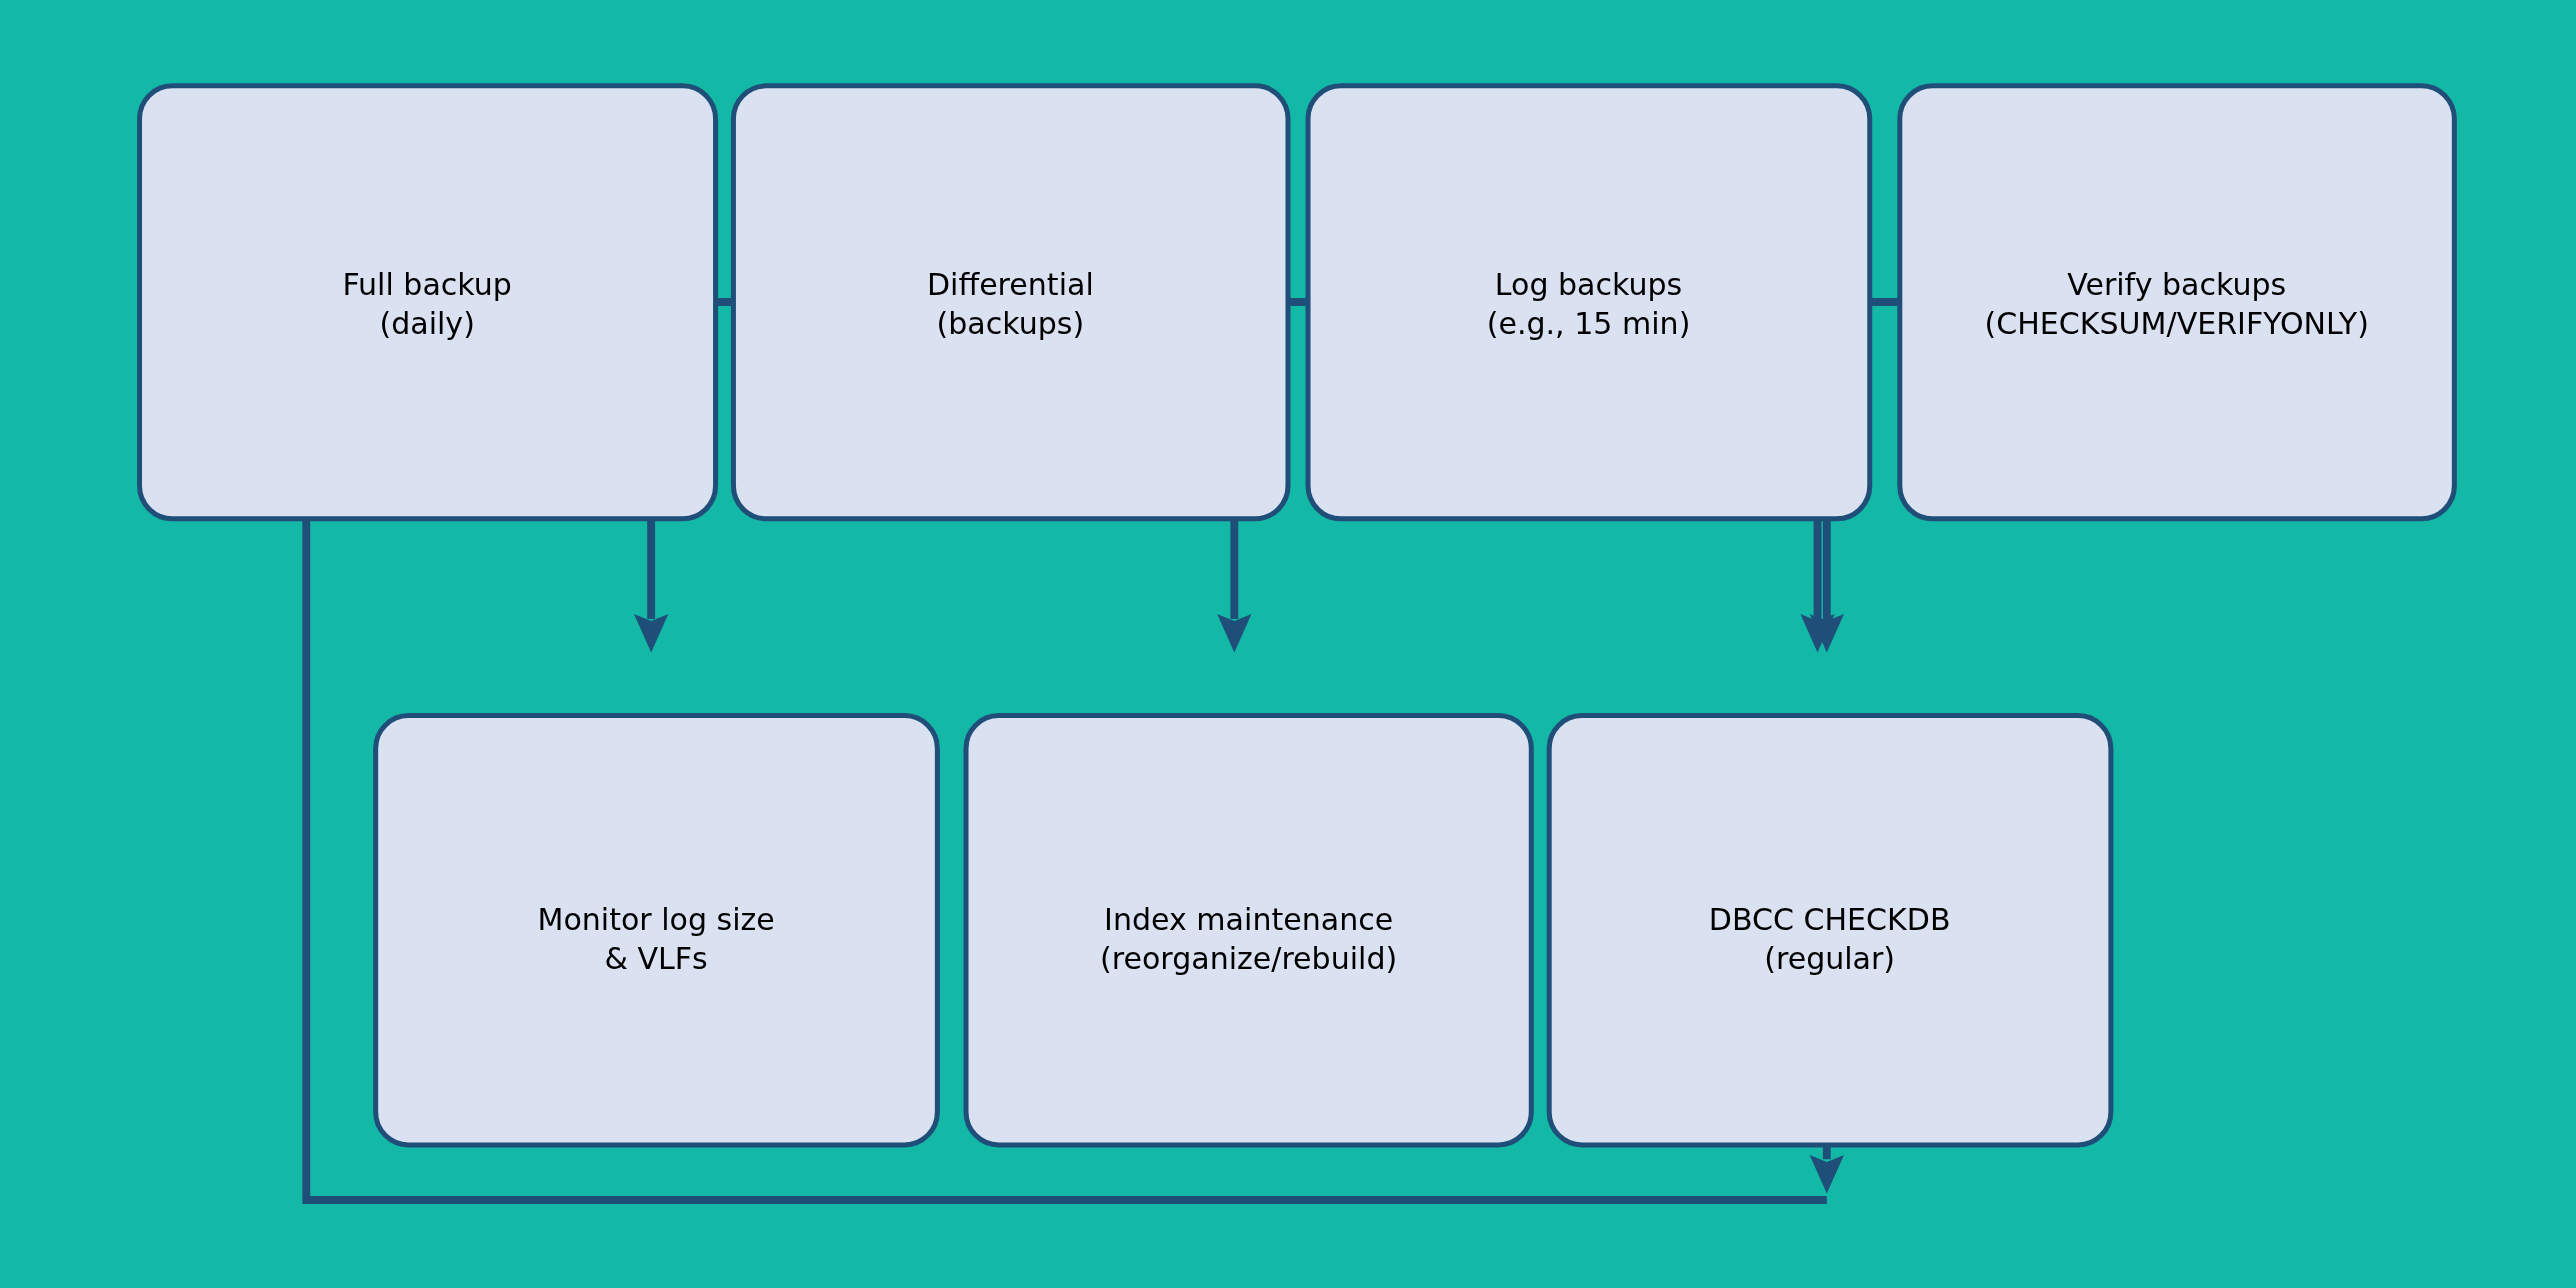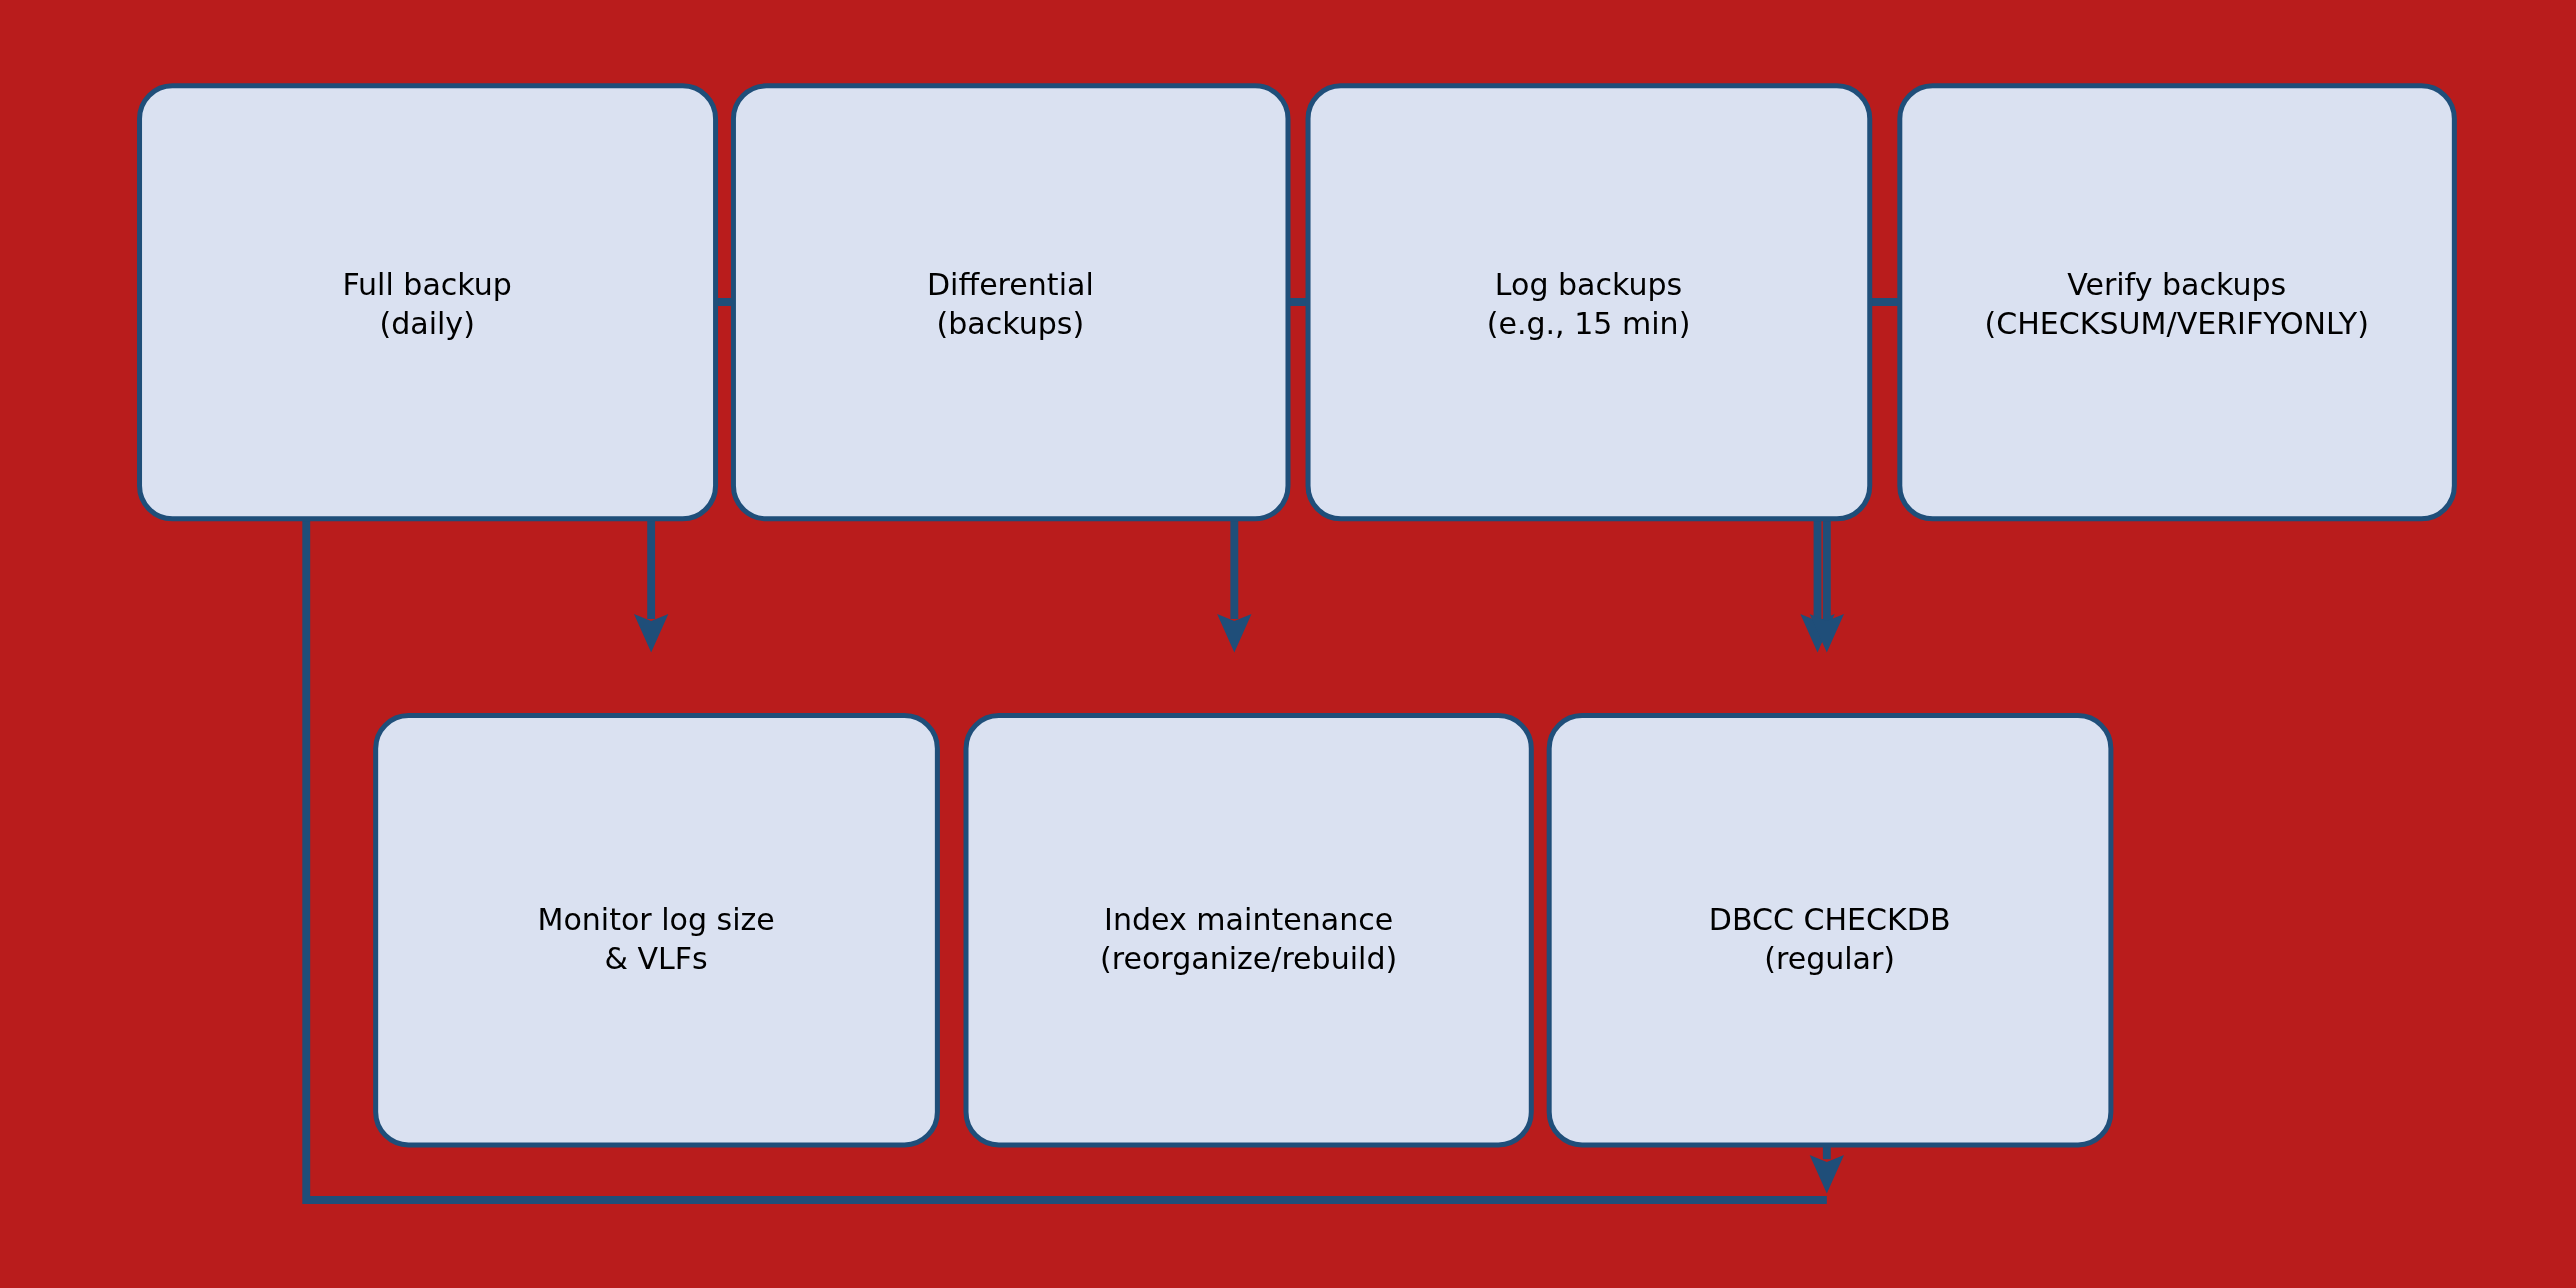--- a/index.html
+++ b/index.html
@@ -11,21 +11,21 @@
   body {
     width: 2576px;
     height: 1288px;
     overflow: hidden;
     font-family: "DejaVu Sans", "Liberation Sans", sans-serif;
   }
   #diagram-root {
     position: relative;
     width: 2576px;
     height: 1288px;
-    background: #b91c1c;
+    background: #14b8a6;
   }
   svg#flow-svg {
     position: absolute;
     top: 0;
     left: 0;
     width: 2576px;
     height: 1288px;
     display: block;
   }
   .node-rect {

